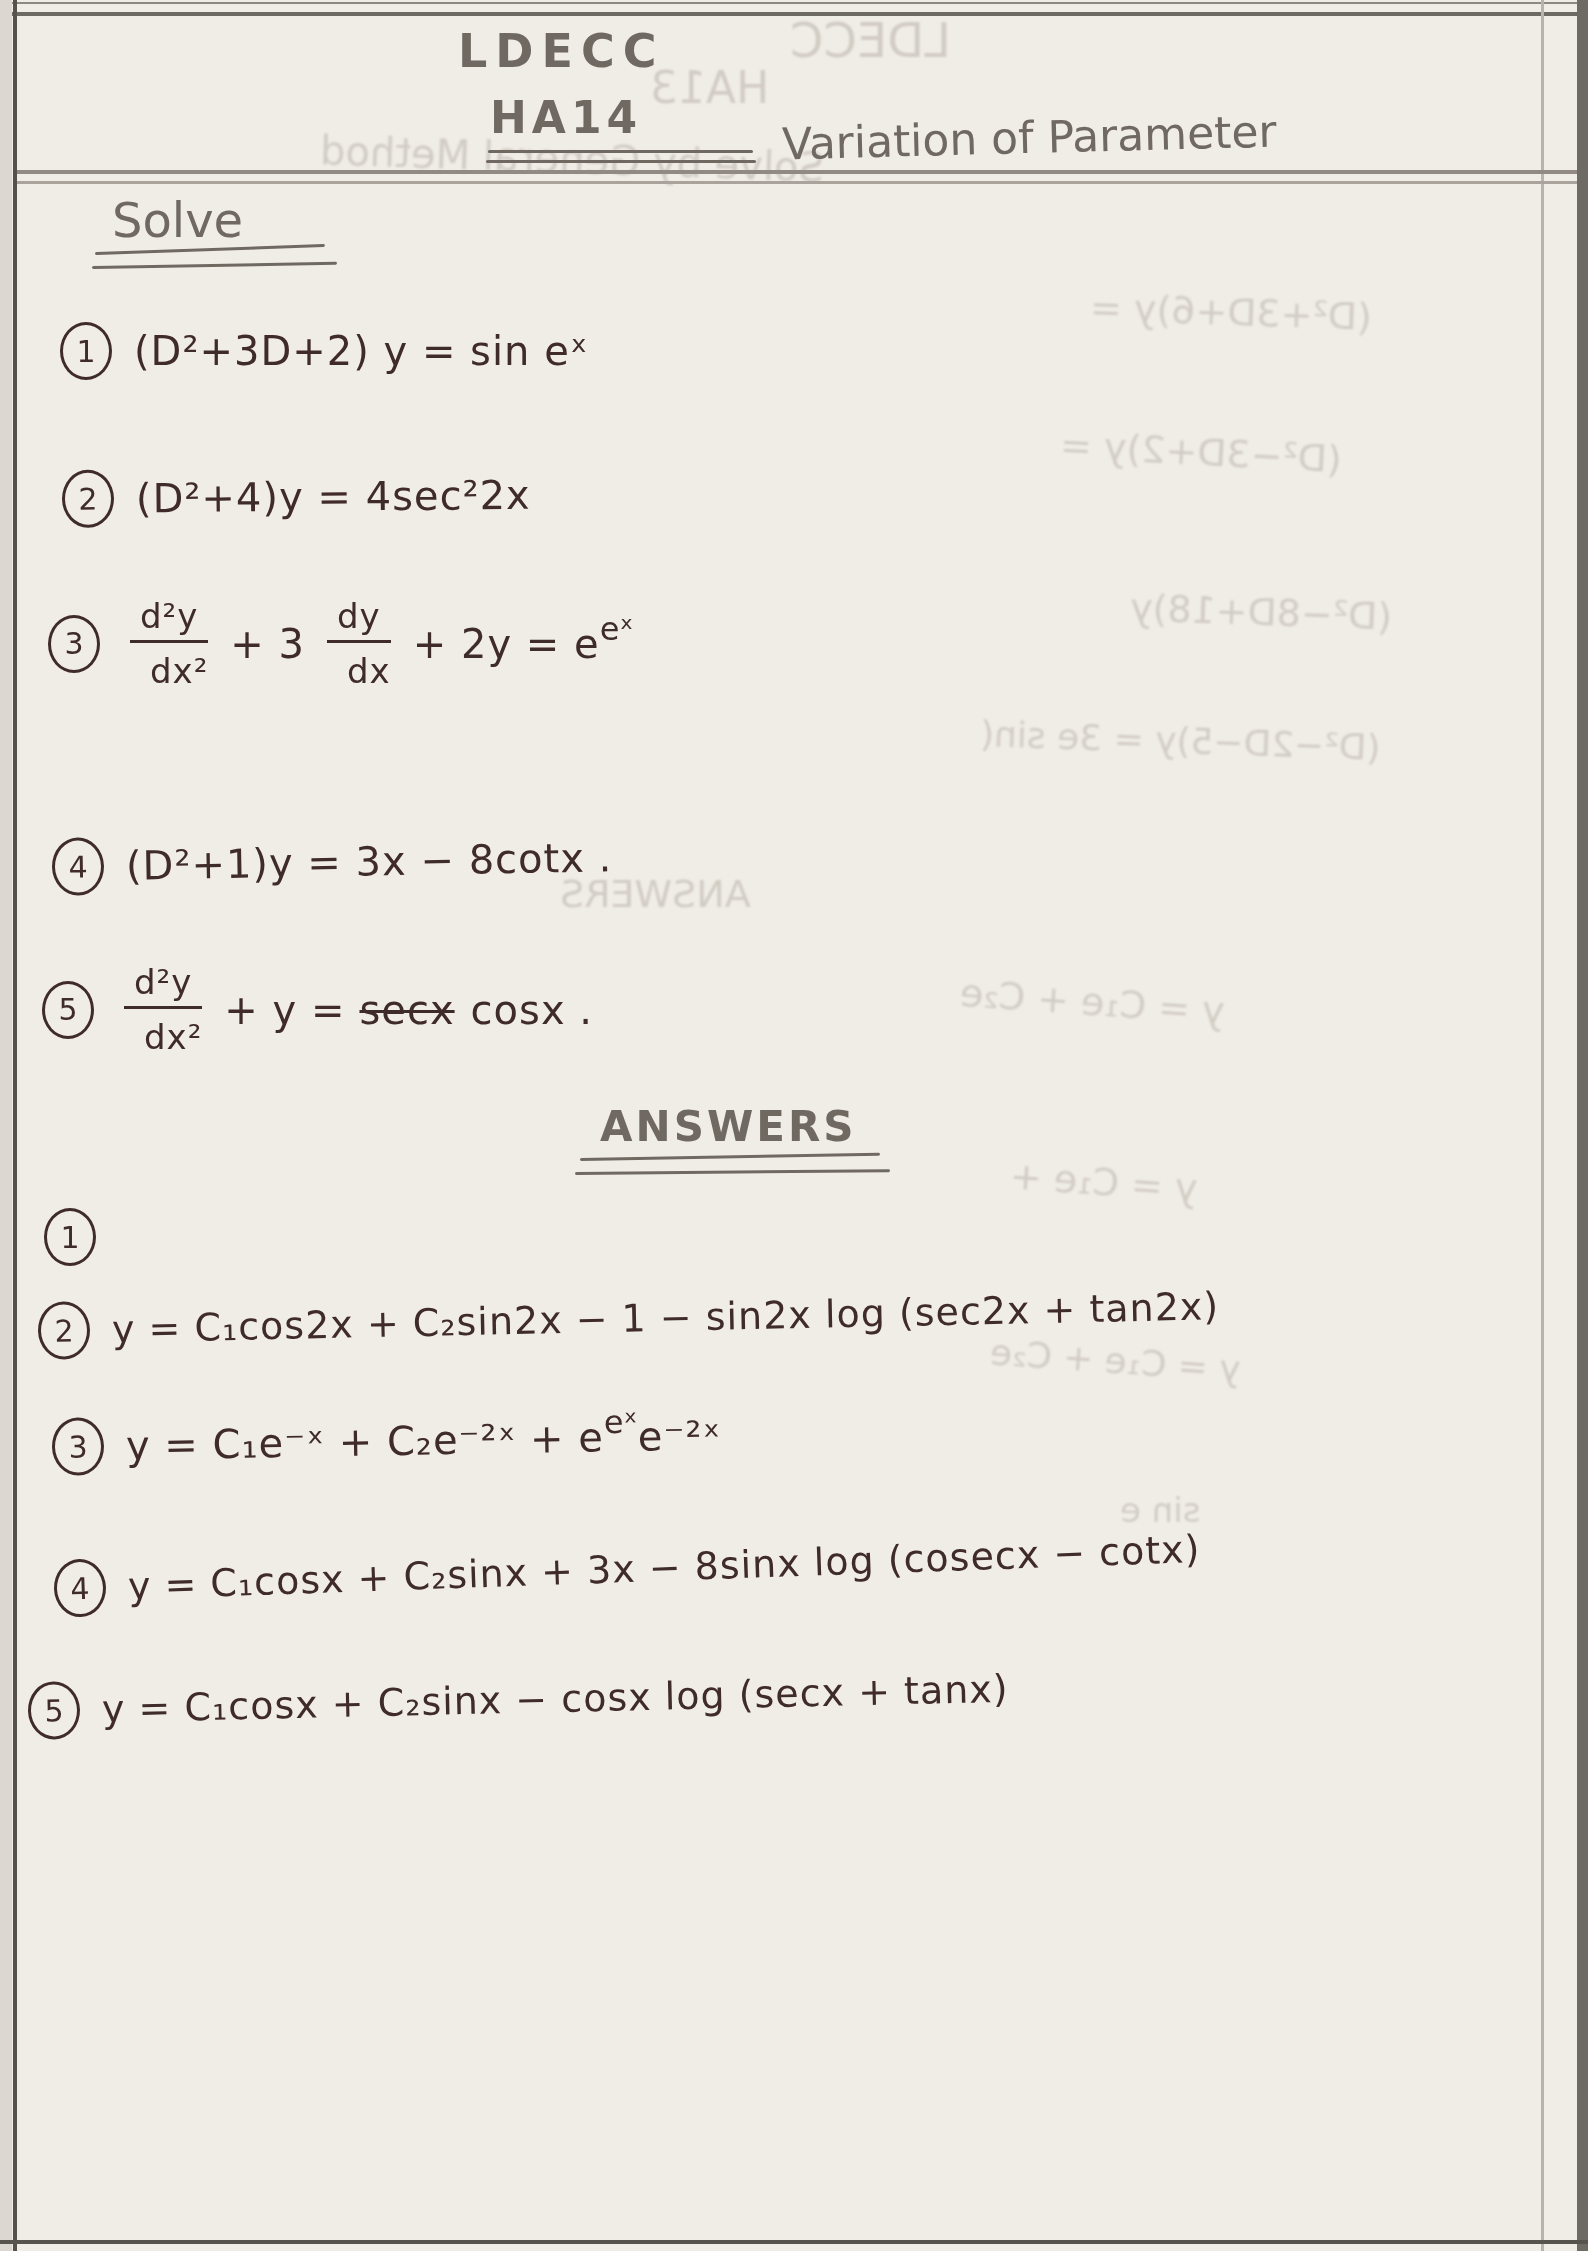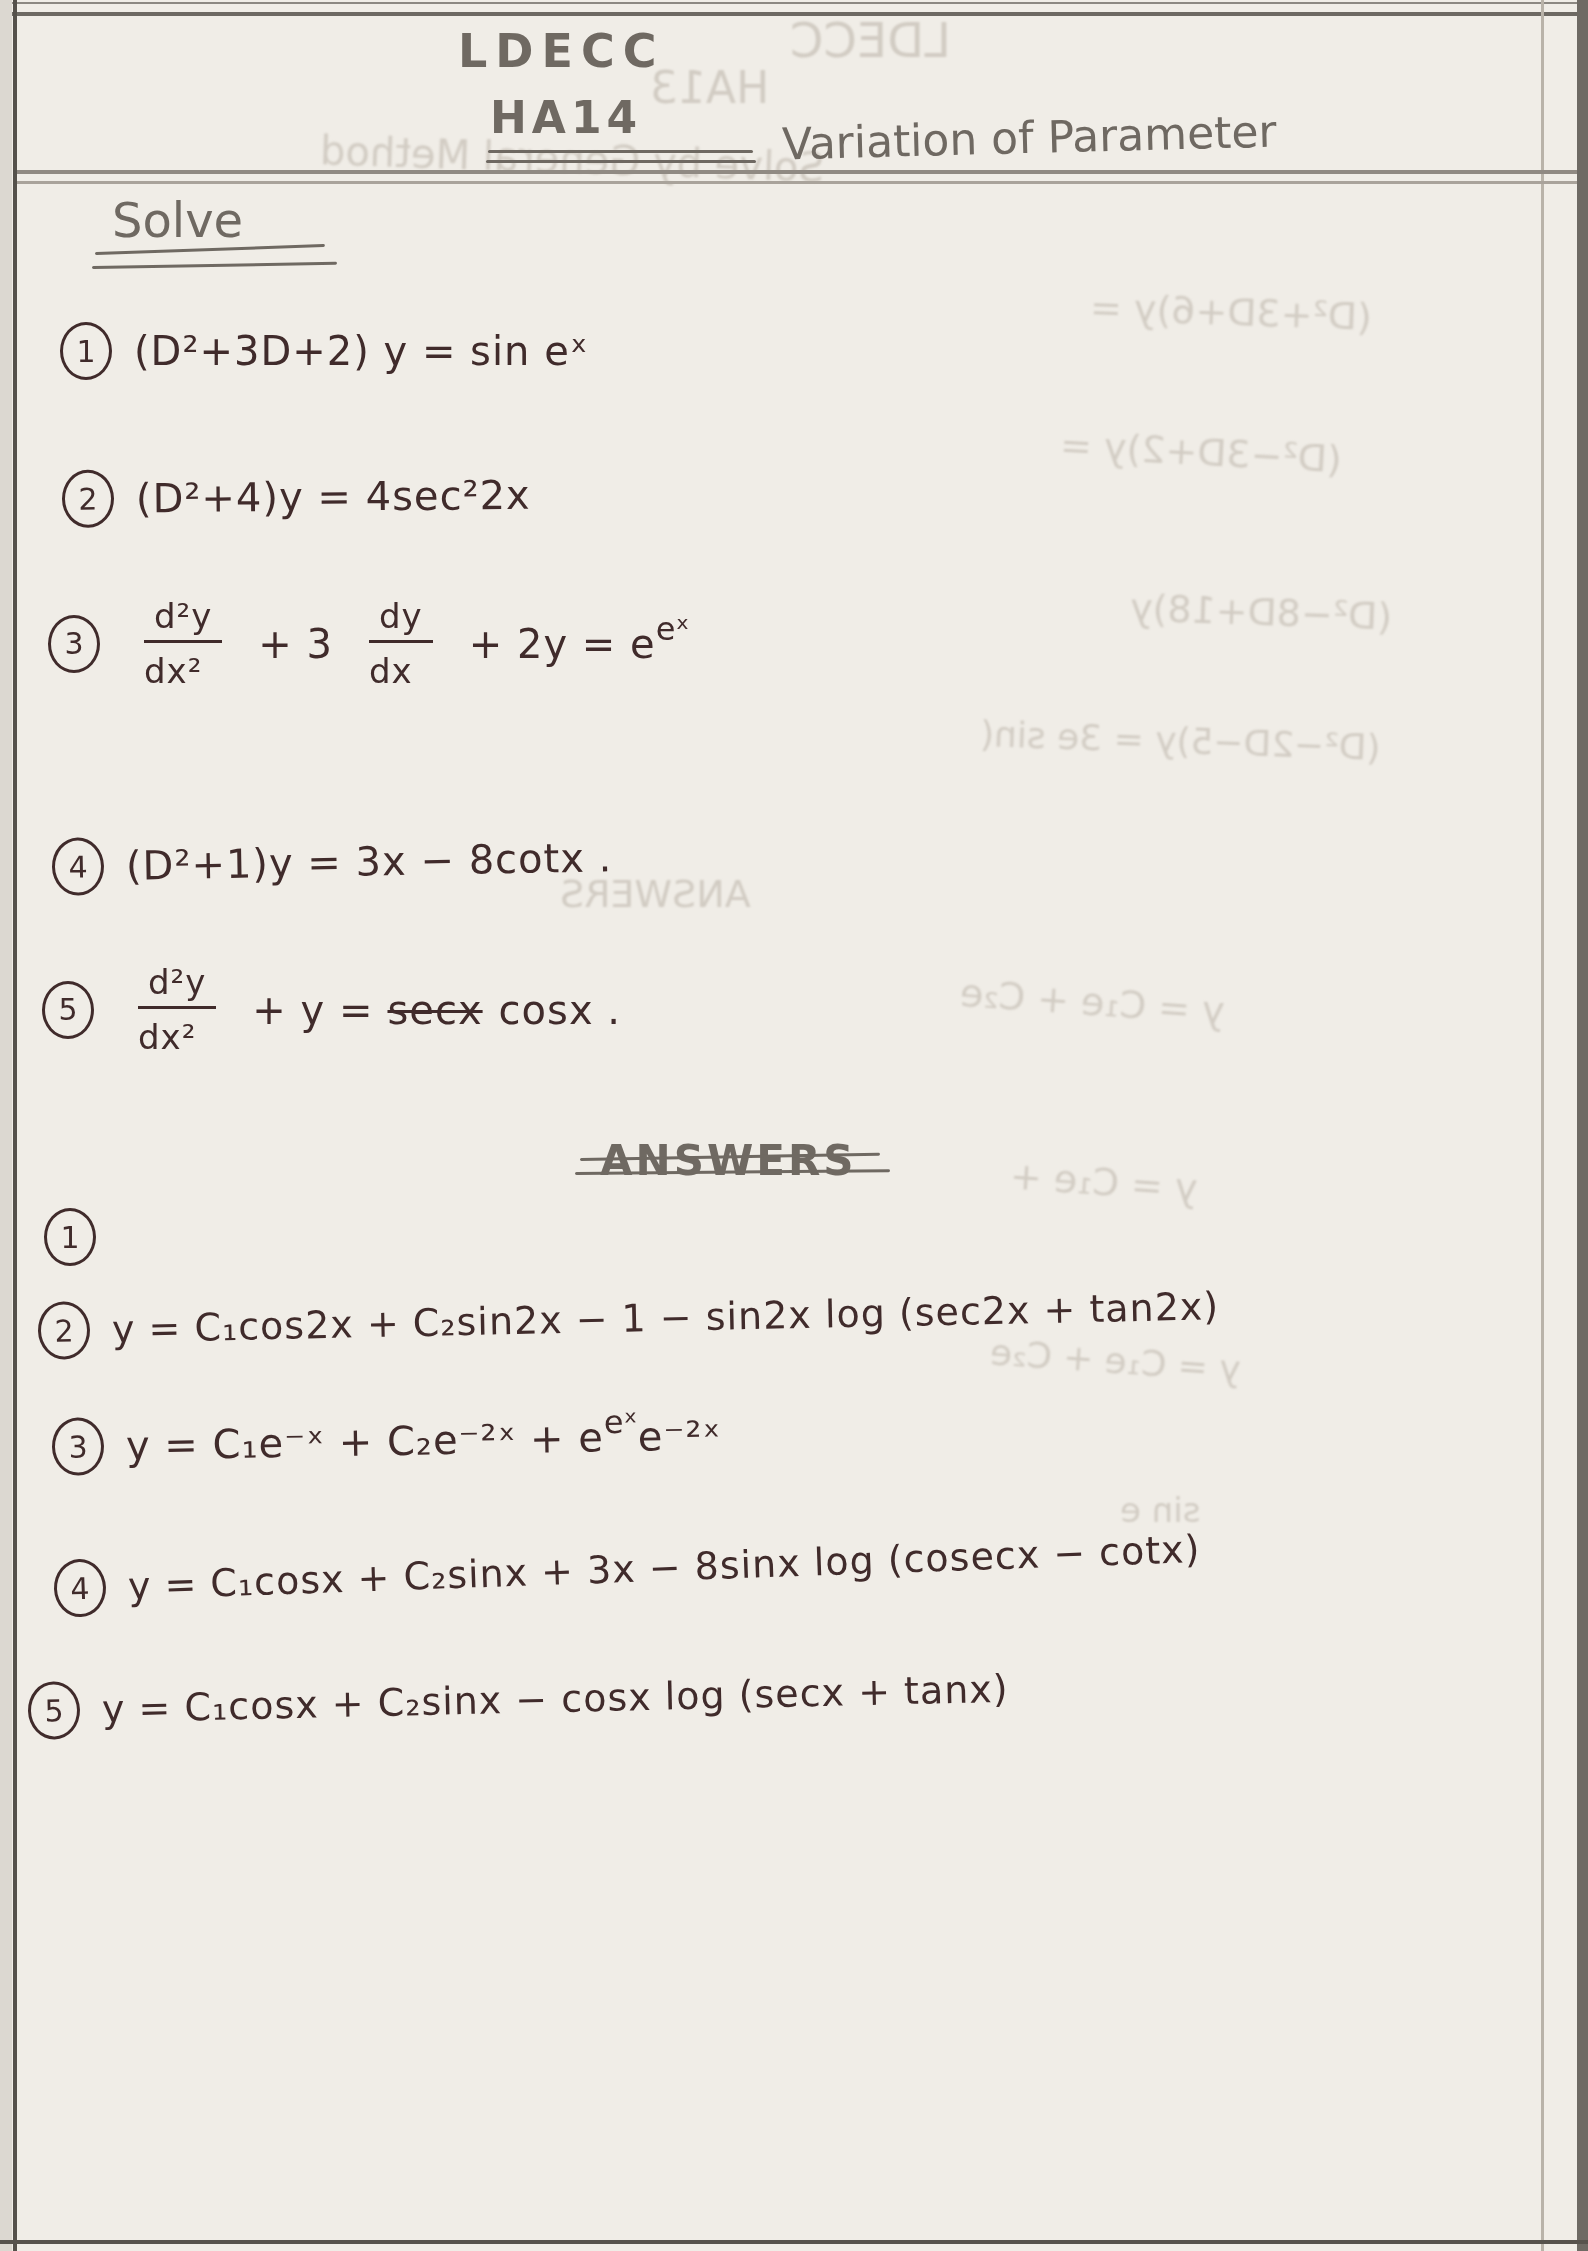--- a/index.html
+++ b/index.html
@@ -34,21 +34,21 @@
     position:absolute;color:var(--bleed);opacity:.55;white-space:nowrap;
     transform:scaleX(-1);filter:blur(1px);font-family:"DejaVu Sans",sans-serif;
   }
 
   
   .heading{position:absolute;color:var(--graphite);white-space:nowrap;font-weight:bold;}
   #course{left:458px;top:24px;font-size:46px;letter-spacing:8px;}
   #assignment{left:490px;top:92px;font-size:44px;letter-spacing:5px;}
   #topic{left:782px;top:112px;font-size:44px;transform:rotate(-1.5deg);font-weight:normal;}
   #solve-heading{left:112px;top:192px;font-size:48px;font-weight:normal;}
-  #answers-heading{left:600px;top:1102px;font-size:42px;letter-spacing:3px;margin-top:34px;}
+  #answers-heading{left:600px;top:1102px;font-size:42px;letter-spacing:3px;}
   .uline{position:absolute;height:3px;background:var(--graphite);border-radius:2px;transform-origin:left center;}
 
   
   .eq{
     position:absolute;font-size:40px;white-space:nowrap;color:var(--ink);
     display:flex;align-items:center;transform-origin:left center;letter-spacing:1px;
   }
   #p1{top:322px;left:60px;}
   #p2{top:470px;left:62px;transform:rotate(-.5deg);}
   #p3{top:596px;left:48px;}
@@ -60,21 +60,21 @@
   #a4{top:1560px;left:54px;font-size:38px;transform:rotate(-2deg);}
   #a5{top:1682px;left:28px;font-size:38px;transform:rotate(-1.3deg);}
 
   .circ{
     flex:0 0 auto;display:inline-flex;align-items:center;justify-content:center;
     width:46px;height:52px;border:3px solid currentColor;border-radius:50%;
     font-size:30px;margin-right:22px;letter-spacing:0;
   }
   .mtext{display:inline-flex;align-items:baseline;}
   .gap{margin-left:14px;margin-right:14px;}
-  .frac{display:inline-block;text-align:left;vertical-align:middle;font-size:34px;margin:0 22px;}
+  .frac{display:inline-block;text-align:right;vertical-align:middle;font-size:34px;margin:0 8px;}
   .frac .num{display:block;border-bottom:3px solid currentColor;padding:0 10px 4px;}
   .frac .den{display:block;padding-top:8px;}
   .esup{font-size:32px;position:relative;top:-18px;letter-spacing:0;}
   .strike{text-decoration:line-through;text-decoration-thickness:3px;margin-right:16px;}
 </style>
 </head>
 <body>
 
 <div class="page">
 

